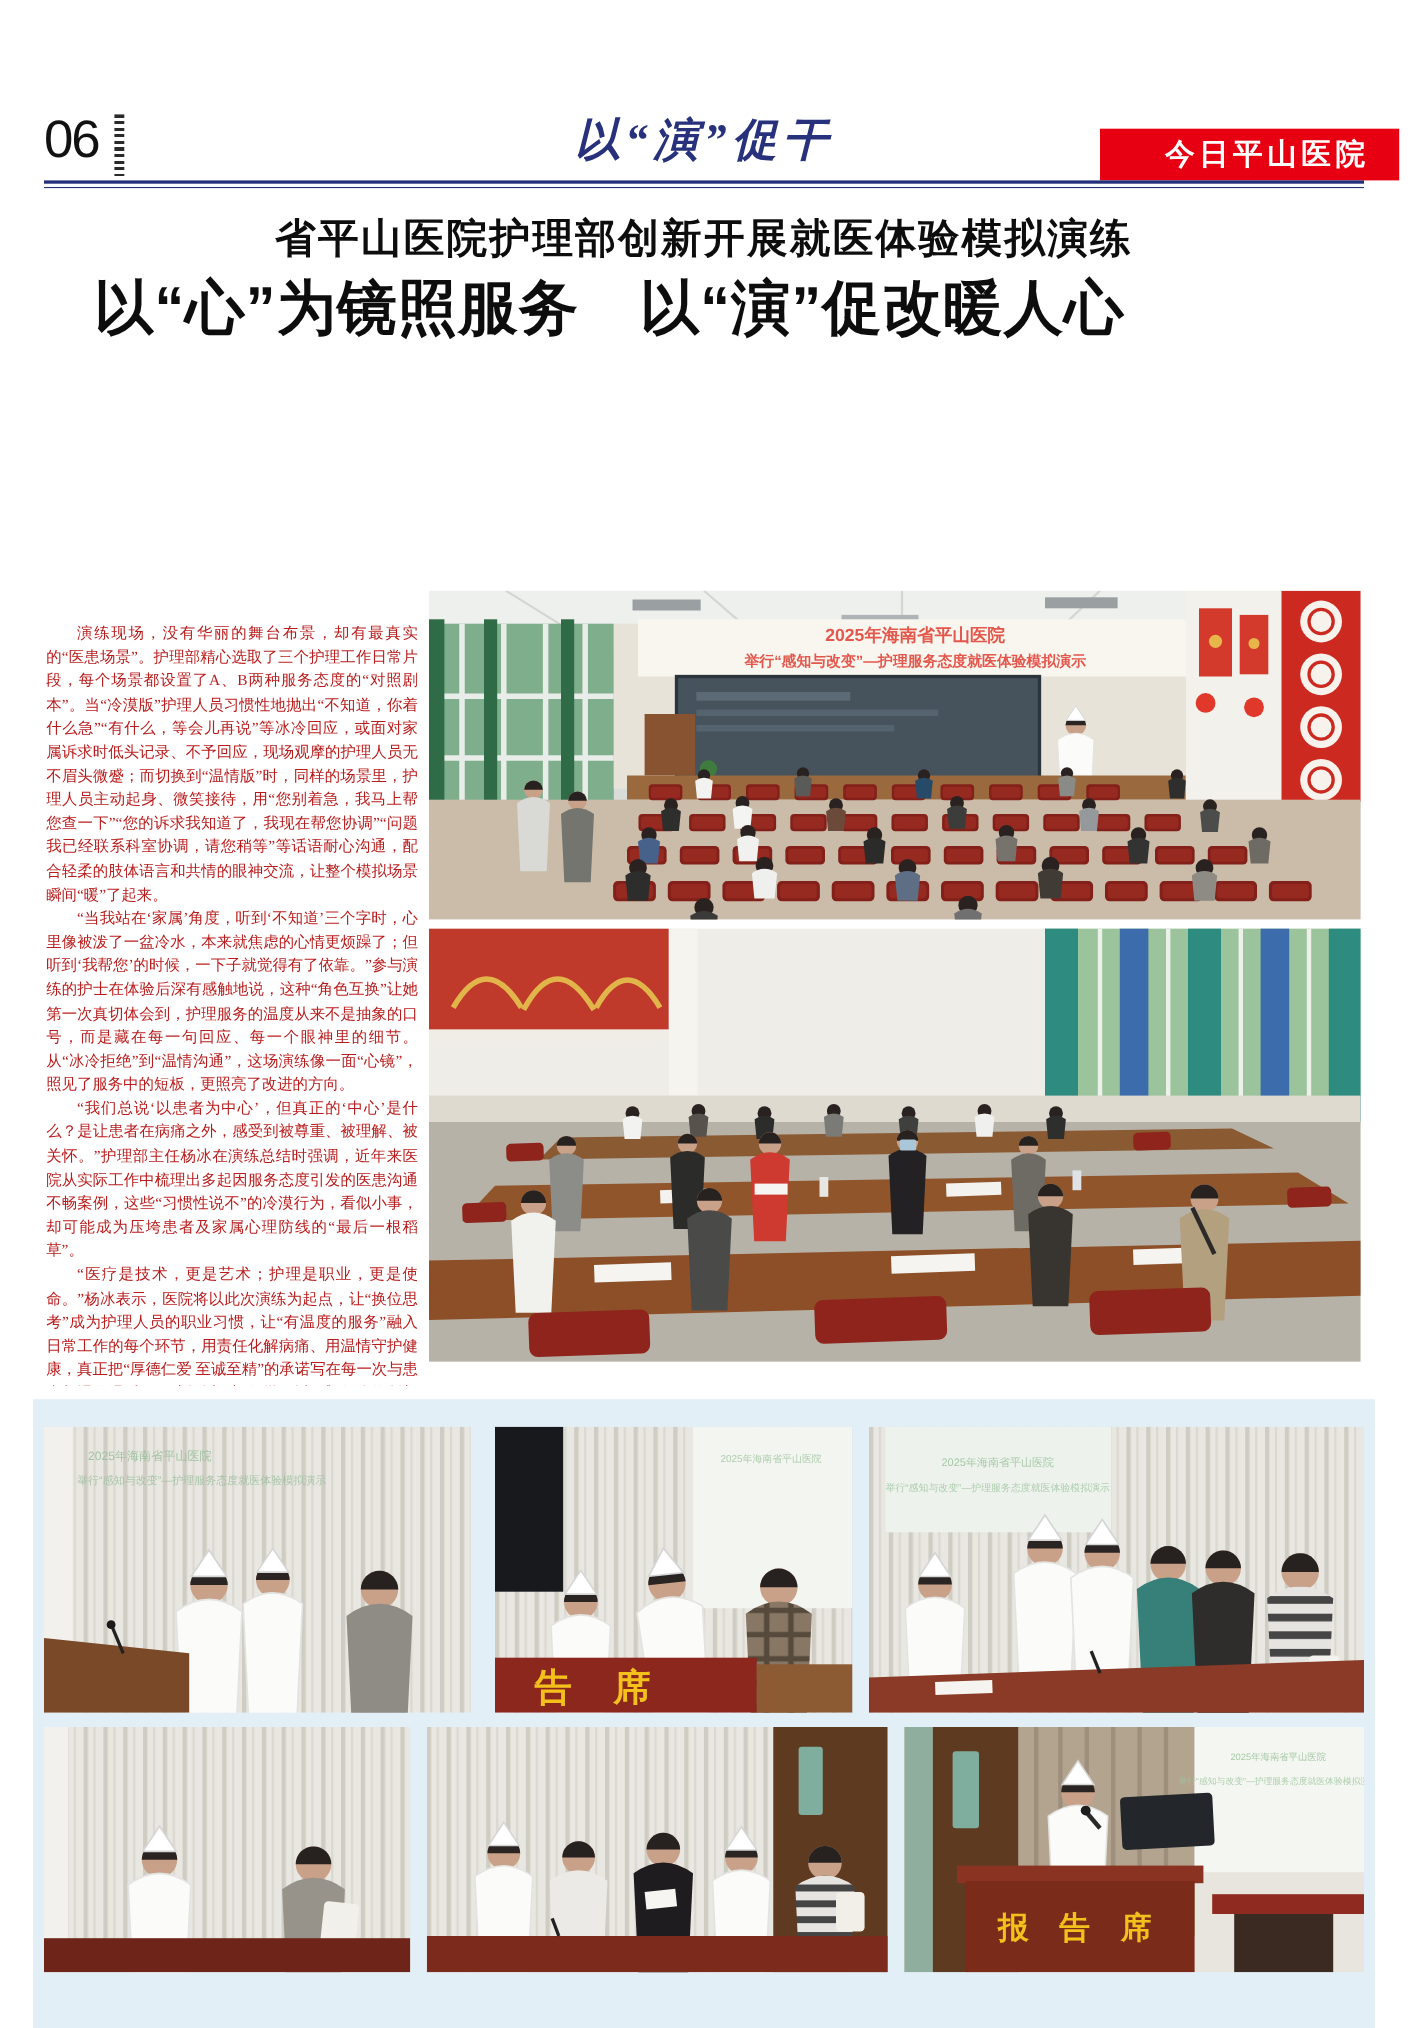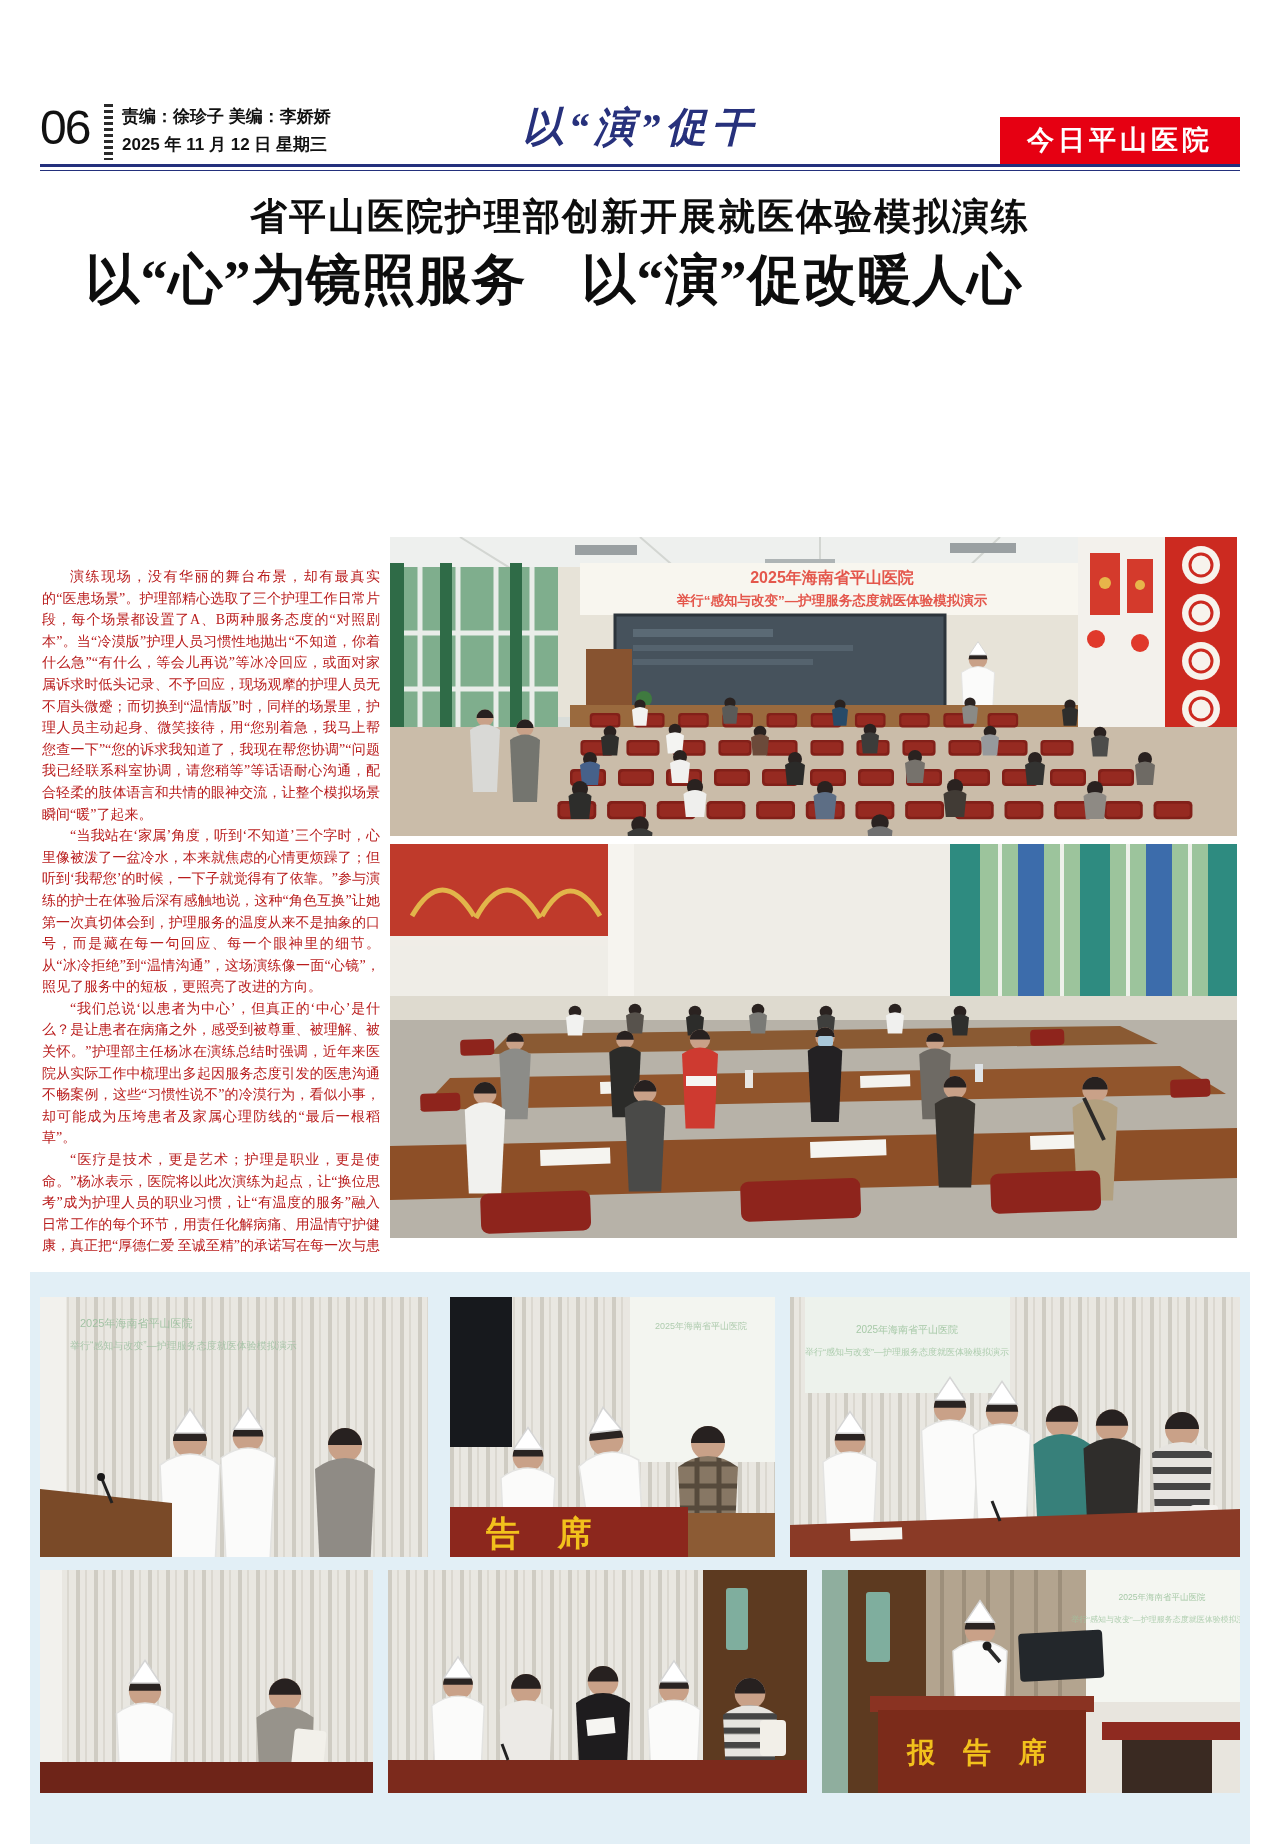--- a/index.html
+++ b/index.html
@@ -9,29 +9,29 @@
   
   .pagenum{left:40px;top:98px;font-family:"Liberation Sans","DejaVu Sans",sans-serif;
            font-size:48px;font-weight:normal;color:#111;letter-spacing:-2px;line-height:60px;}
   .dotcol{left:104px;top:104px;width:9px;height:56px;
           background:repeating-linear-gradient(#2a2a2a 0 3px,transparent 3px 6px);}
   .credits{left:122px;top:103px;font-family:"Liberation Sans","DejaVu Sans",sans-serif;
            font-size:17px;font-weight:bold;color:#111;line-height:28px;white-space:nowrap;}
   .sectitle{left:400px;top:100px;width:480px;text-align:center;font-style:italic;font-weight:bold;
             font-size:41px;color:#27317c;letter-spacing:5px;}
   .masthead{left:1000px;top:117px;width:240px;height:47px;background:#e60012;color:#fff;
-            font-size:27px;font-weight:bold;letter-spacing:4px;text-align:center;line-height:47px;}
+            font-size:27px;font-weight:bold;letter-spacing:4px;text-align:center;line-height:47px;padding-left:32px;}
   .rule1{left:40px;top:164px;width:1200px;height:3px;background:#23307c;}
   .rule2{left:40px;top:170px;width:1200px;height:1px;background:#23307c;}
   
   .kicker{left:0;top:192px;width:1280px;text-align:center;
           font-family:"Liberation Sans","DejaVu Sans",sans-serif;
           font-size:37px;font-weight:800;color:#0d0d0d;letter-spacing:2px;}
   .headline{left:0;top:244px;width:1108px;text-align:center;
-            font-family:Liberation Serif, serif;
+            font-family:Liberation Sans, sans-serif;
             font-size:54px;font-weight:800;color:#0d0d0d;letter-spacing:1px;}
   
   .lead{left:86px;top:396px;width:1112px;font-size:22px;line-height:37px;color:#273677;
         text-align:justify;text-indent:2em;font-weight:600;}
   
   .bodycol{left:42px;top:566px;width:338px;height:694px;overflow:hidden;color:#b91c1c;
            font-size:14px;line-height:21.6px;text-align:justify;}
   .bodycol p{margin:0;text-indent:2em;}
   
   .ph{display:block;}
@@ -75,24 +75,20 @@
       </g>
       <g id="chairb">
         <rect width="36" height="17" rx="4" fill="#822019"></rect>
         <rect x="2.5" y="2.5" width="31" height="12" rx="3" fill="#962a21"></rect>
       </g>
     </defs>
   </svg>
 
   <div class="abs pagenum">06</div>
   <div class="abs dotcol"></div>
-  <div class="abs credits">
-    <div>责编：徐珍子 美编：李娇娇</div>
-    <div>2025 年 11 月 12 日 星期三</div>
-  </div>
   <div class="abs sectitle">以“演”促干</div>
   <div class="abs masthead">今日平山医院</div>
   <div class="abs rule1"></div>
   <div class="abs rule2"></div>
 
   <div class="abs kicker">省平山医院护理部创新开展就医体验模拟演练</div>
   <div class="abs headline">以“心”为镜照服务　以“演”促改暖人心</div>
 
 
   <div class="abs bodycol">

